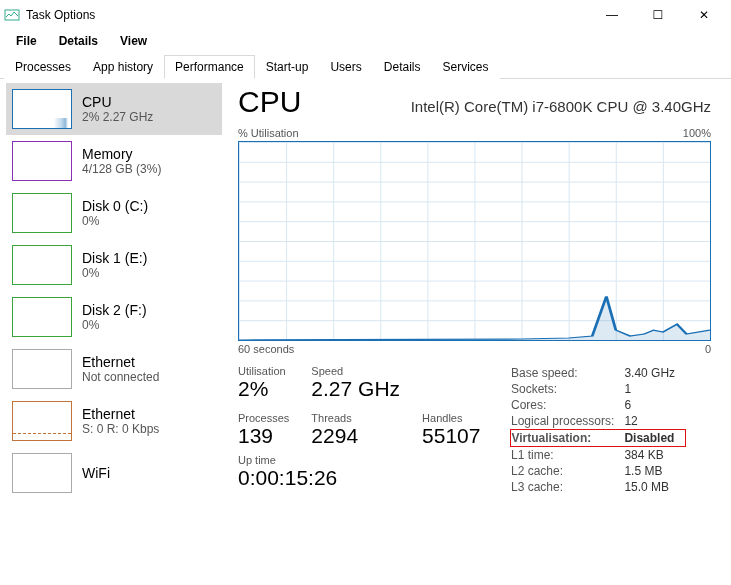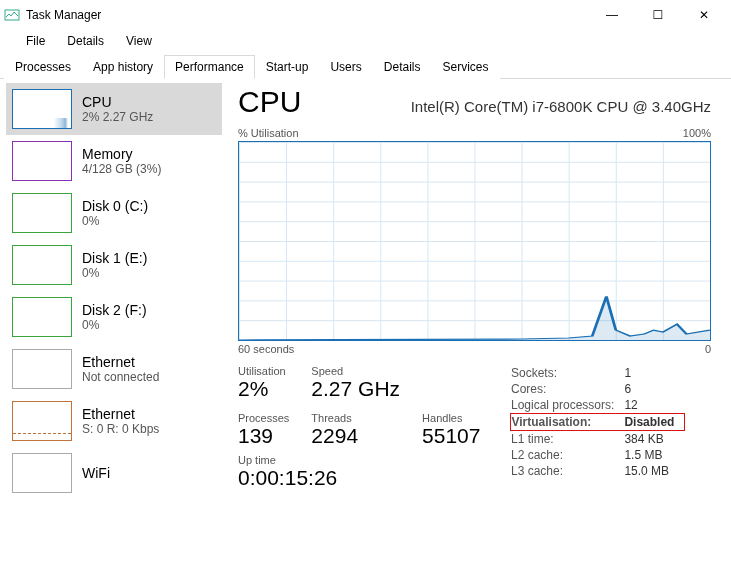--- a/index.html
+++ b/index.html
@@ -2,21 +2,21 @@
 <html><head>
 <meta charset="utf-8">
 <style>
 * { margin: 0; padding: 0; box-sizing: border-box; font-family: "Segoe UI", Tahoma, sans-serif; }
 body { width: 731px; height: 585px; background: #fff; overflow: hidden; font-size: 12px; color: #000; }
 .titlebar { display: flex; align-items: center; height: 30px; padding: 0 4px; }
 .titlebar .icon { width: 16px; height: 16px; margin-right: 6px; }
 .title { font-size: 12px; }
 .win-controls { margin-left: auto; display: flex; }
 .win-btn { width: 46px; height: 30px; display: flex; align-items: center; justify-content: center; font-size: 12px; }
-.menubar { display: flex; padding: 2px 18px 4px; gap: 6px; }
+.menubar { display: flex; padding: 2px 8px 4px; gap: 6px; font-weight: bold; }
 .menubar div { padding: 2px 8px; font-size: 12px; }
 .tabs { display: flex; border-bottom: 1px solid #d9d9d9; padding-left: 4px; }
 .tab { padding: 4px 10px; border: 1px solid transparent; font-size: 12px; position: relative; top: 1px; background: #fff; }
 .tab.active { border: 1px solid #d9d9d9; border-bottom: 1px solid #fff; }
 .content { display: flex; height: calc(100% - 78px); }
 .sidebar { width: 222px; overflow-y: scroll; padding: 4px 0 4px 6px; }
 .sidebar::-webkit-scrollbar { width: 16px; }
 .sidebar::-webkit-scrollbar-track { background: #f0f0f0; }
 .sidebar::-webkit-scrollbar-thumb { background: #c1c1c1; }
 .sidebar::-webkit-scrollbar-button { background:#f0f0f0; height:16px; border:1px solid #ddd; }
@@ -57,21 +57,21 @@
 .below { margin-top: 6px; }
 </style>
 </head>
 <body>
 
 <div class="titlebar">
   <svg class="icon" viewBox="0 0 16 16">
       <rect x="1" y="3" width="14" height="10" fill="none" stroke="#3a8" stroke-width="1"></rect>
       <path d="M2 10 L5 7 L7 9 L10 5 L14 9" fill="none" stroke="#3a8" stroke-width="1"></path>
     </svg>
-  <span class="title">Task Manager</span>
+  <span class="title">Task Options</span>
   <div class="win-controls">
     <div class="win-btn">—</div>
     <div class="win-btn">☐</div>
     <div class="win-btn">✕</div>
   </div>
 </div>
 
 <div class="menubar">
   <div>File</div>
   <div>Details</div>
@@ -195,20 +195,24 @@
         </div>
         <div class="uptime below">
           <div class="lab" style="font-size:11px;color:#555">Up time</div>
           <div class="val">0:00:15:26</div>
         </div>
       </div>
 
       <div class="stats-right">
         <table>
           <tbody>
+              <tr>
+                <td>Base speed:</td>
+                <td>3.40 GHz</td>
+              </tr>
           <tr>
                 <td>Sockets:</td>
                 <td>1</td>
               </tr>
           <tr>
                 <td>Cores:</td>
                 <td>6</td>
               </tr>
           <tr>
                 <td>Logical processors:</td>

